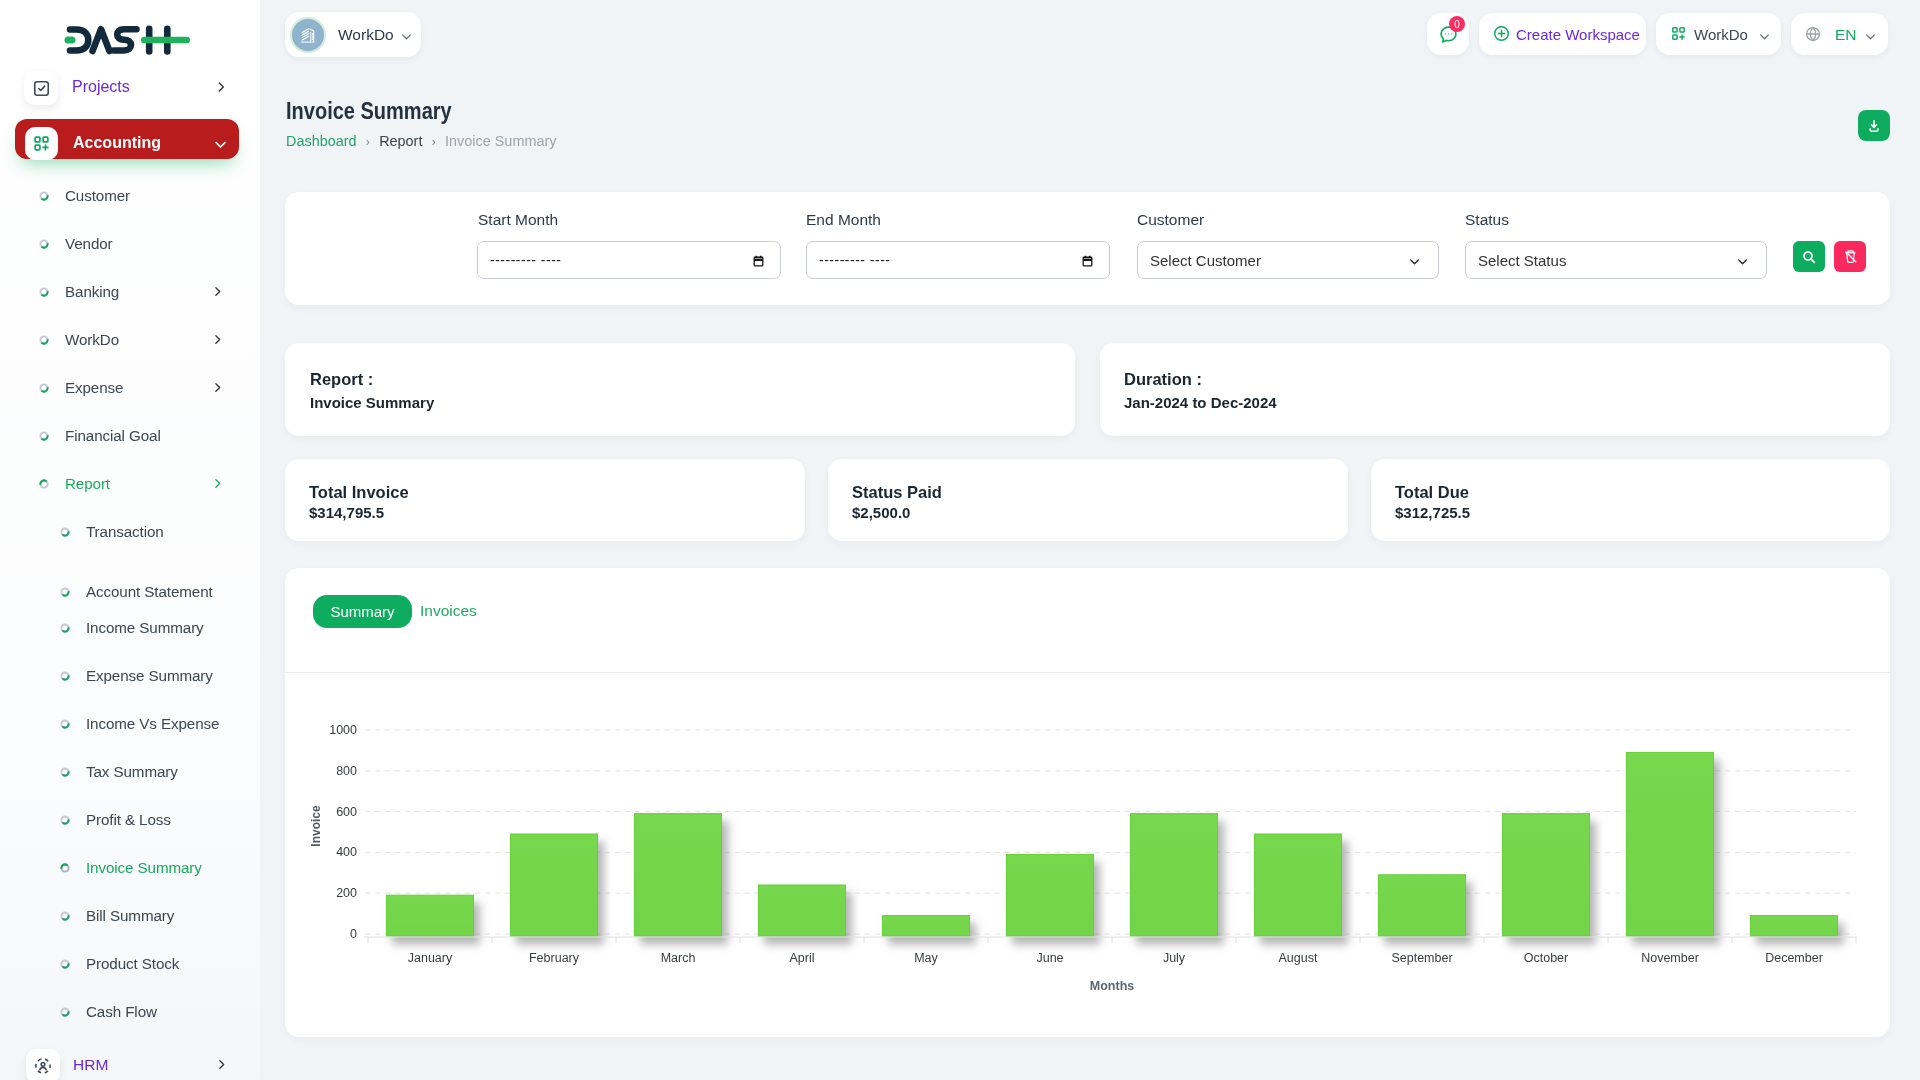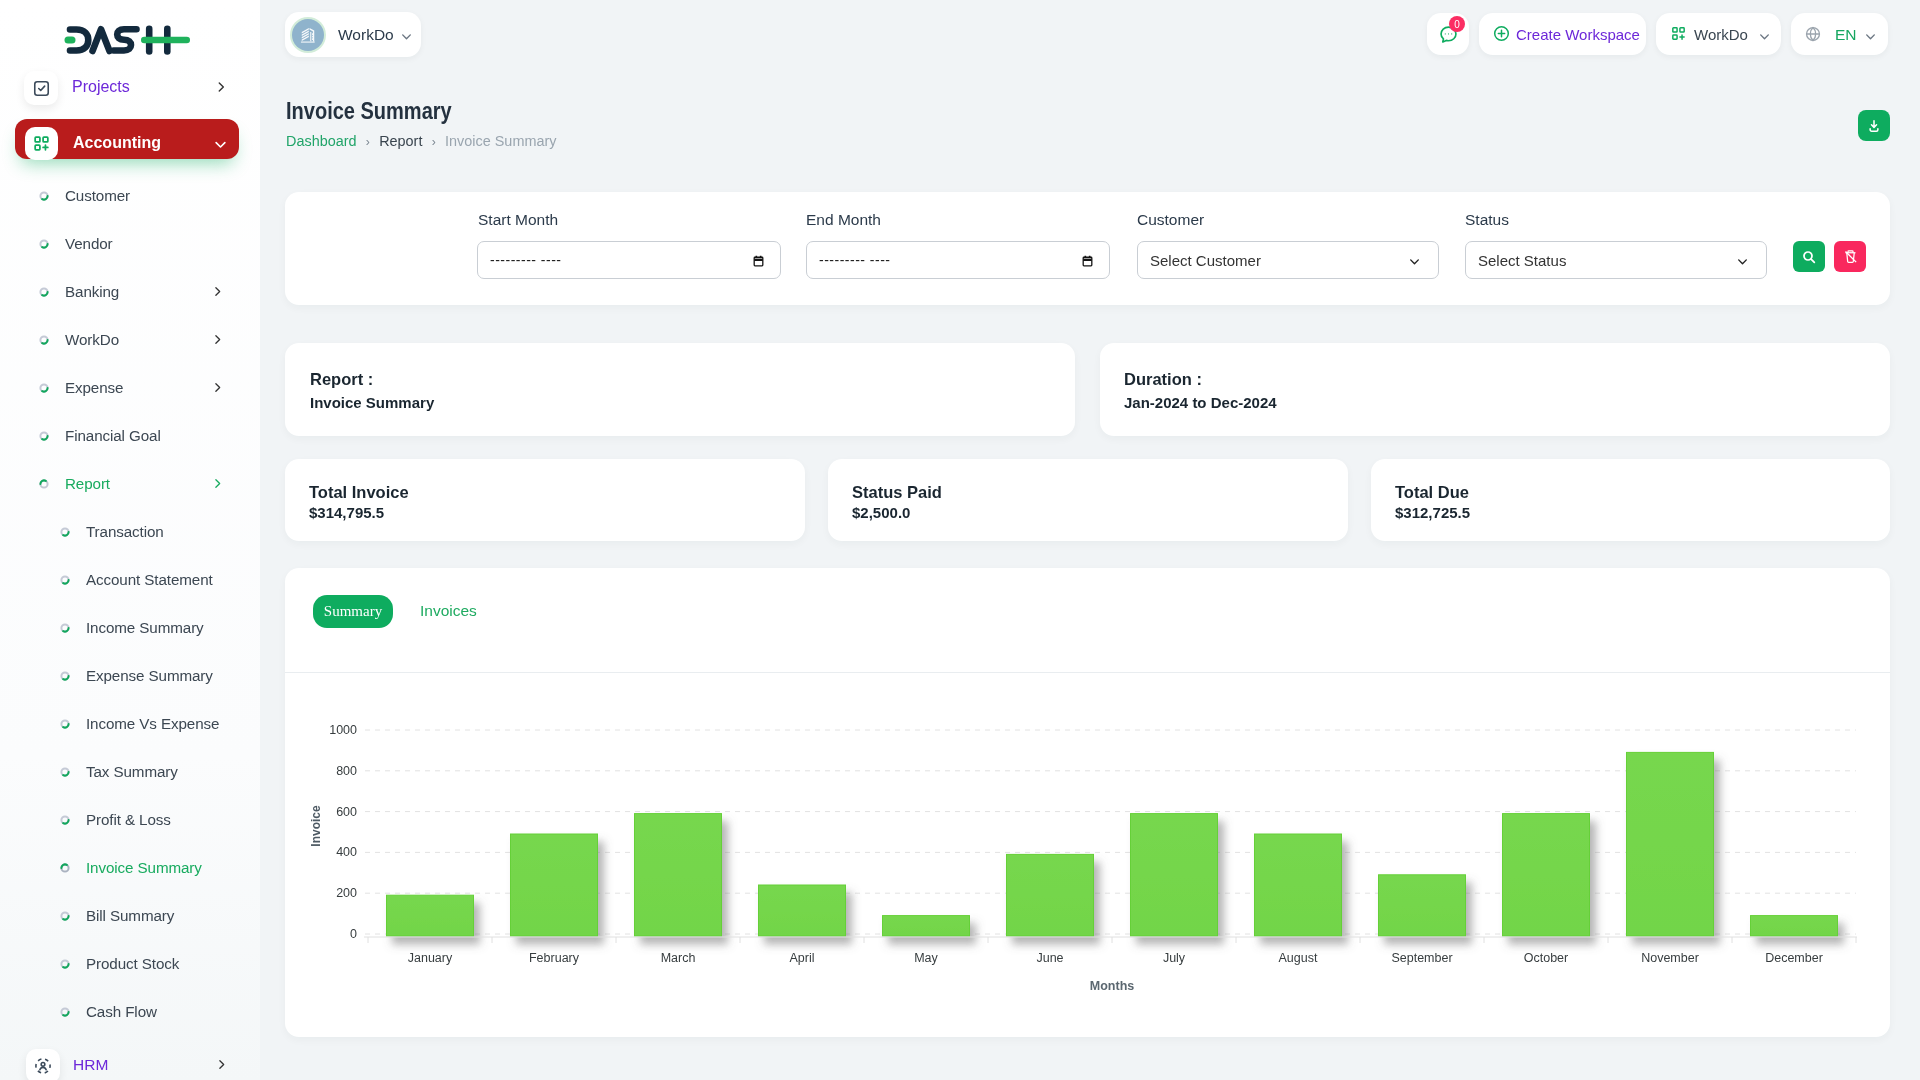--- a/index.html
+++ b/index.html
@@ -28,21 +28,21 @@
 .crumb a { color:#21a469; text-decoration:none; }
 .crumb .sep { color:#7d8892; padding:0 10px; font-size:13px; }
 .crumb .mid { color:#39444e; }
 .dlbtn { position:absolute; left:1858px; top:110px; width:32px; height:31px; background:#0eac5f; border-radius:8px; display:flex; align-items:center; justify-content:center; }
 .card { position:absolute; background:#fff; border-radius:14px; box-shadow:0 3px 9px rgba(25,39,52,0.04); }
 .flabel { position:absolute; font-size:15.5px; color:#2b3a4a; }
 .finput { position:absolute; height:38px; border:1px solid #c9ced4; border-radius:7px; background:#fff; font-size:15px; color:#333; display:flex; align-items:center; padding:0 12px; }
 .btn-sq { position:absolute; width:32px; height:31px; border-radius:6px; display:flex; align-items:center; justify-content:center; }
 .rep-t { font-size:16.5px; font-weight:700; color:#1a2630; }
 .rep-s { font-size:15px; font-weight:700; color:#1a2630; }
-.tab-pill { position:absolute; left:313px; top:595px; width:80px; height:33px; background:#0eac5f; border-radius:14px; color:#fff; font-size:15px; display:flex; align-items:center; justify-content:center;font-family:Liberation Serif, serif; }
+.tab-pill { position:absolute; left:313px; top:595px; width:99px; height:33px; background:#0eac5f; border-radius:14px; color:#fff; font-size:15px; display:flex; align-items:center; justify-content:center; }
 .tab-lnk { position:absolute; left:420px; top:602px; font-size:15.5px; color:#1fab61; }
 .divider { position:absolute; left:285px; top:672px; width:1605px; height:1px; background:#e9edf0; }
 svg.abs { position:absolute; }
 </style>
 </head>
 <body>
 <div class="sidebar"></div>
 <svg class="abs logo" viewBox="0 0 136 40">
   <g fill="none" stroke="#132a3d" stroke-width="6.6" stroke-linecap="round" stroke-linejoin="round">
     <path d="M10 11.5 H 16.5 C 24.5 11.5 28.3 16.2 28.3 22 C 28.3 27.8 24.5 32.5 16.5 32.5 H 10"></path>
@@ -143,21 +143,21 @@
       <path d="M9 5l7 7-7 7" stroke-linecap="round" stroke-linejoin="round"></path>
     </svg>
   </div>
 <div class="sub sub2" style="top:508px;">
     <svg class="b" style="left:60px" width="10" height="10" viewBox="0 0 10 10">
       <circle cx="5" cy="5" r="3.6" fill="none" stroke="#c5cad6" stroke-width="2"></circle>
       <path d="M8.6 5A3.6 3.6 0 0 1 3.2 8.1" fill="none" stroke="#12a75d" stroke-width="2" stroke-linecap="round"></path>
     </svg>
     <span class="tx">Transaction</span>
   </div>
-<div class="sub sub2" style="top:556px;padding-left:25px;">
+<div class="sub sub2" style="top:568px;padding-left:25px;">
     <svg class="b" style="left:60px" width="10" height="10" viewBox="0 0 10 10">
       <circle cx="5" cy="5" r="3.6" fill="none" stroke="#c5cad6" stroke-width="2"></circle>
       <path d="M8.6 5A3.6 3.6 0 0 1 3.2 8.1" fill="none" stroke="#12a75d" stroke-width="2" stroke-linecap="round"></path>
     </svg>
     <span class="tx">Account Statement</span>
   </div>
 <div class="sub sub2" style="top:604px;">
     <svg class="b" style="left:60px" width="10" height="10" viewBox="0 0 10 10">
       <circle cx="5" cy="5" r="3.6" fill="none" stroke="#c5cad6" stroke-width="2"></circle>
       <path d="M8.6 5A3.6 3.6 0 0 1 3.2 8.1" fill="none" stroke="#12a75d" stroke-width="2" stroke-linecap="round"></path>

